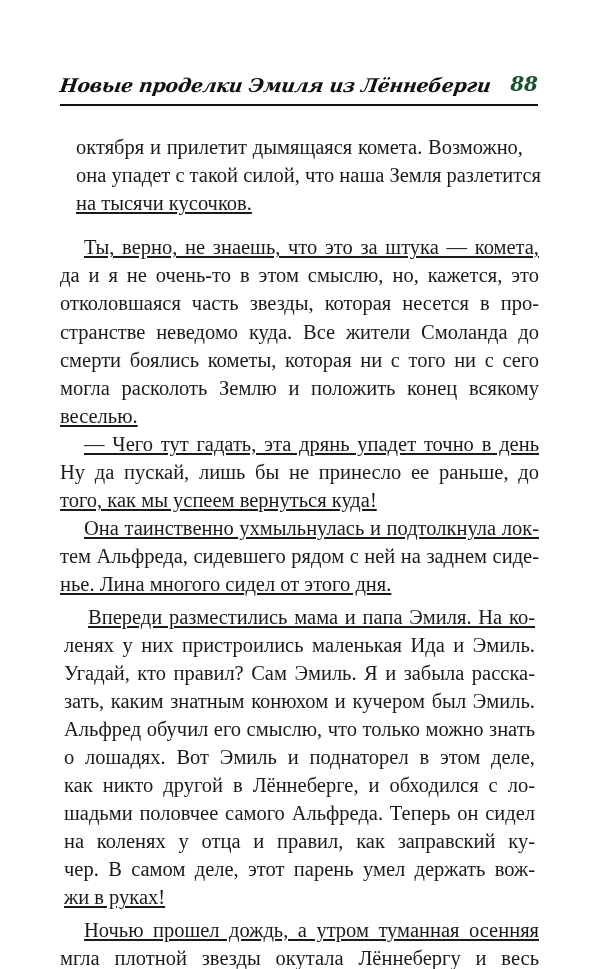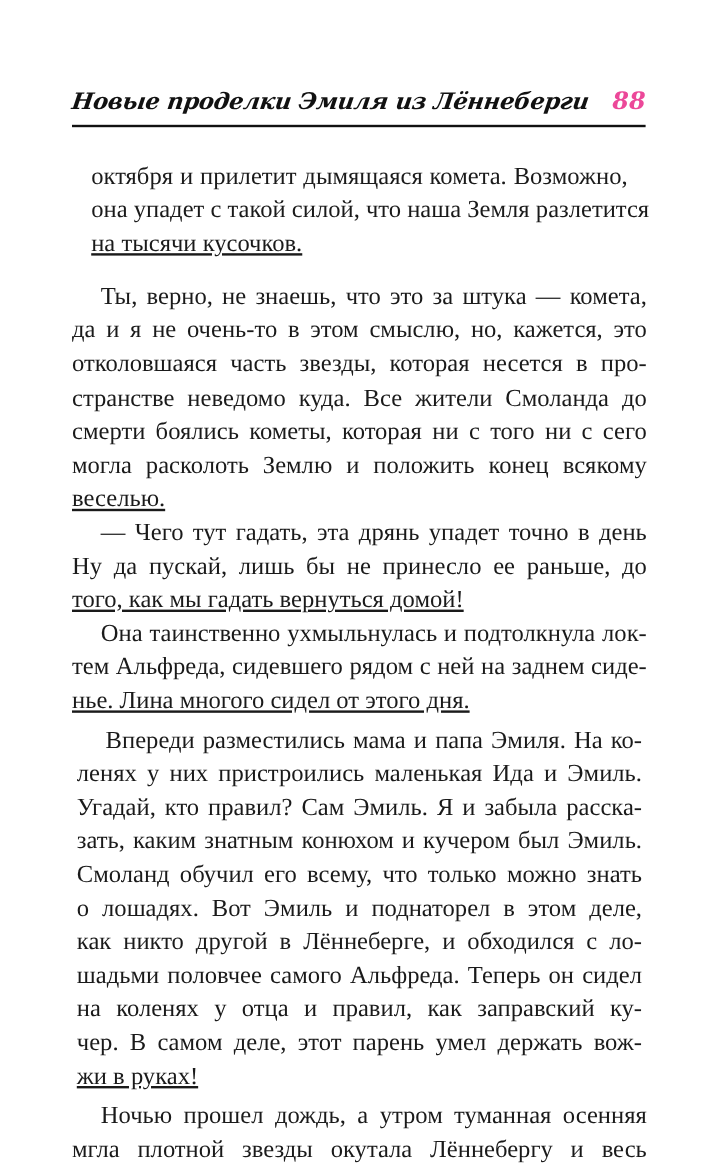--- a/index.html
+++ b/index.html
@@ -12,32 +12,32 @@
       border-bottom: 2px solid #111;
     }
     .running-title {
       position: absolute; left: 0; top: 2px;
       font-family: "DejaVu Serif", serif; font-style: italic; font-weight: bold;
       font-size: 19px; letter-spacing: -0.3px; transform: skewX(-8deg); color: #111;
     }
     .page-number {
       position: absolute; right: 0; top: 0;
       font-family: "DejaVu Serif", serif; font-style: italic; font-weight: bold;
-      font-size: 20px; color: #ec4899;
+      font-size: 20px; color: #14532d;
     }
     .body-text {
       position: absolute; left: 60px; top: 117px; width: 479px;
       font-size: 20.5px; line-height: 28.1px;
     }
     .line {
       display: block; text-align: justify; text-align-last: justify; white-space: nowrap;
       height: 28.1px; overflow: visible;
     }
     .line.last { text-align-last: left; text-decoration: underline; }
-    .line.indent { padding-left: 24px; }
+    .line.indent { padding-left: 24px; text-decoration: underline; }
   </style>
 </head>
 <body>
 
 <header class="running-head">
   <span class="running-title">Новые проделки Эмиля из Лённеберги</span>
   <span class="page-number">88</span>
 </header>
 
 <main class="body-text">
@@ -54,35 +54,35 @@
     <span class="line">отколовшаяся часть звезды, которая несется в про-</span>
     <span class="line">странстве неведомо куда. Все жители Смоланда до</span>
     <span class="line">смерти боялись кометы, которая ни с того ни с сего</span>
     <span class="line">могла расколоть Землю и положить конец всякому</span>
     <span class="line last">веселью.</span>
   </p>
 
   <p style="margin:0">
     <span class="line indent">— Чего тут гадать, эта дрянь упадет точно в день</span>
     <span class="line">Ну да пускай, лишь бы не принесло ее раньше, до</span>
-    <span class="line last">того, как мы гадать вернуться домой!</span>
+    <span class="line last">того, как мы успеем вернуться куда!</span>
   </p>
 
   <p style="margin:0">
     <span class="line indent">Она таинственно ухмыльнулась и подтолкнула лок-</span>
     <span class="line">тем Альфреда, сидевшего рядом с ней на заднем сиде-</span>
     <span class="line last">нье. Лина многого сидел от этого дня.</span>
   </p>
 
   <p style="margin:4px">
     <span class="line indent">Впереди разместились мама и папа Эмиля. На ко-</span>
     <span class="line">ленях у них пристроились маленькая Ида и Эмиль.</span>
     <span class="line">Угадай, кто правил? Сам Эмиль. Я и забыла расска-</span>
     <span class="line">зать, каким знатным конюхом и кучером был Эмиль.</span>
-    <span class="line">Смоланд обучил его всему, что только можно знать</span>
+    <span class="line">Альфред обучил его смыслю, что только можно знать</span>
     <span class="line">о лошадях. Вот Эмиль и поднаторел в этом деле,</span>
     <span class="line">как никто другой в Лённеберге, и обходился с ло-</span>
     <span class="line">шадьми половчее самого Альфреда. Теперь он сидел</span>
     <span class="line">на коленях у отца и правил, как заправский ку-</span>
     <span class="line">чер. В самом деле, этот парень умел держать вож-</span>
     <span class="line last">жи в руках!</span>
   </p>
 
   <p style="margin:0">
     <span class="line indent">Ночью прошел дождь, а утром туманная осенняя</span>

